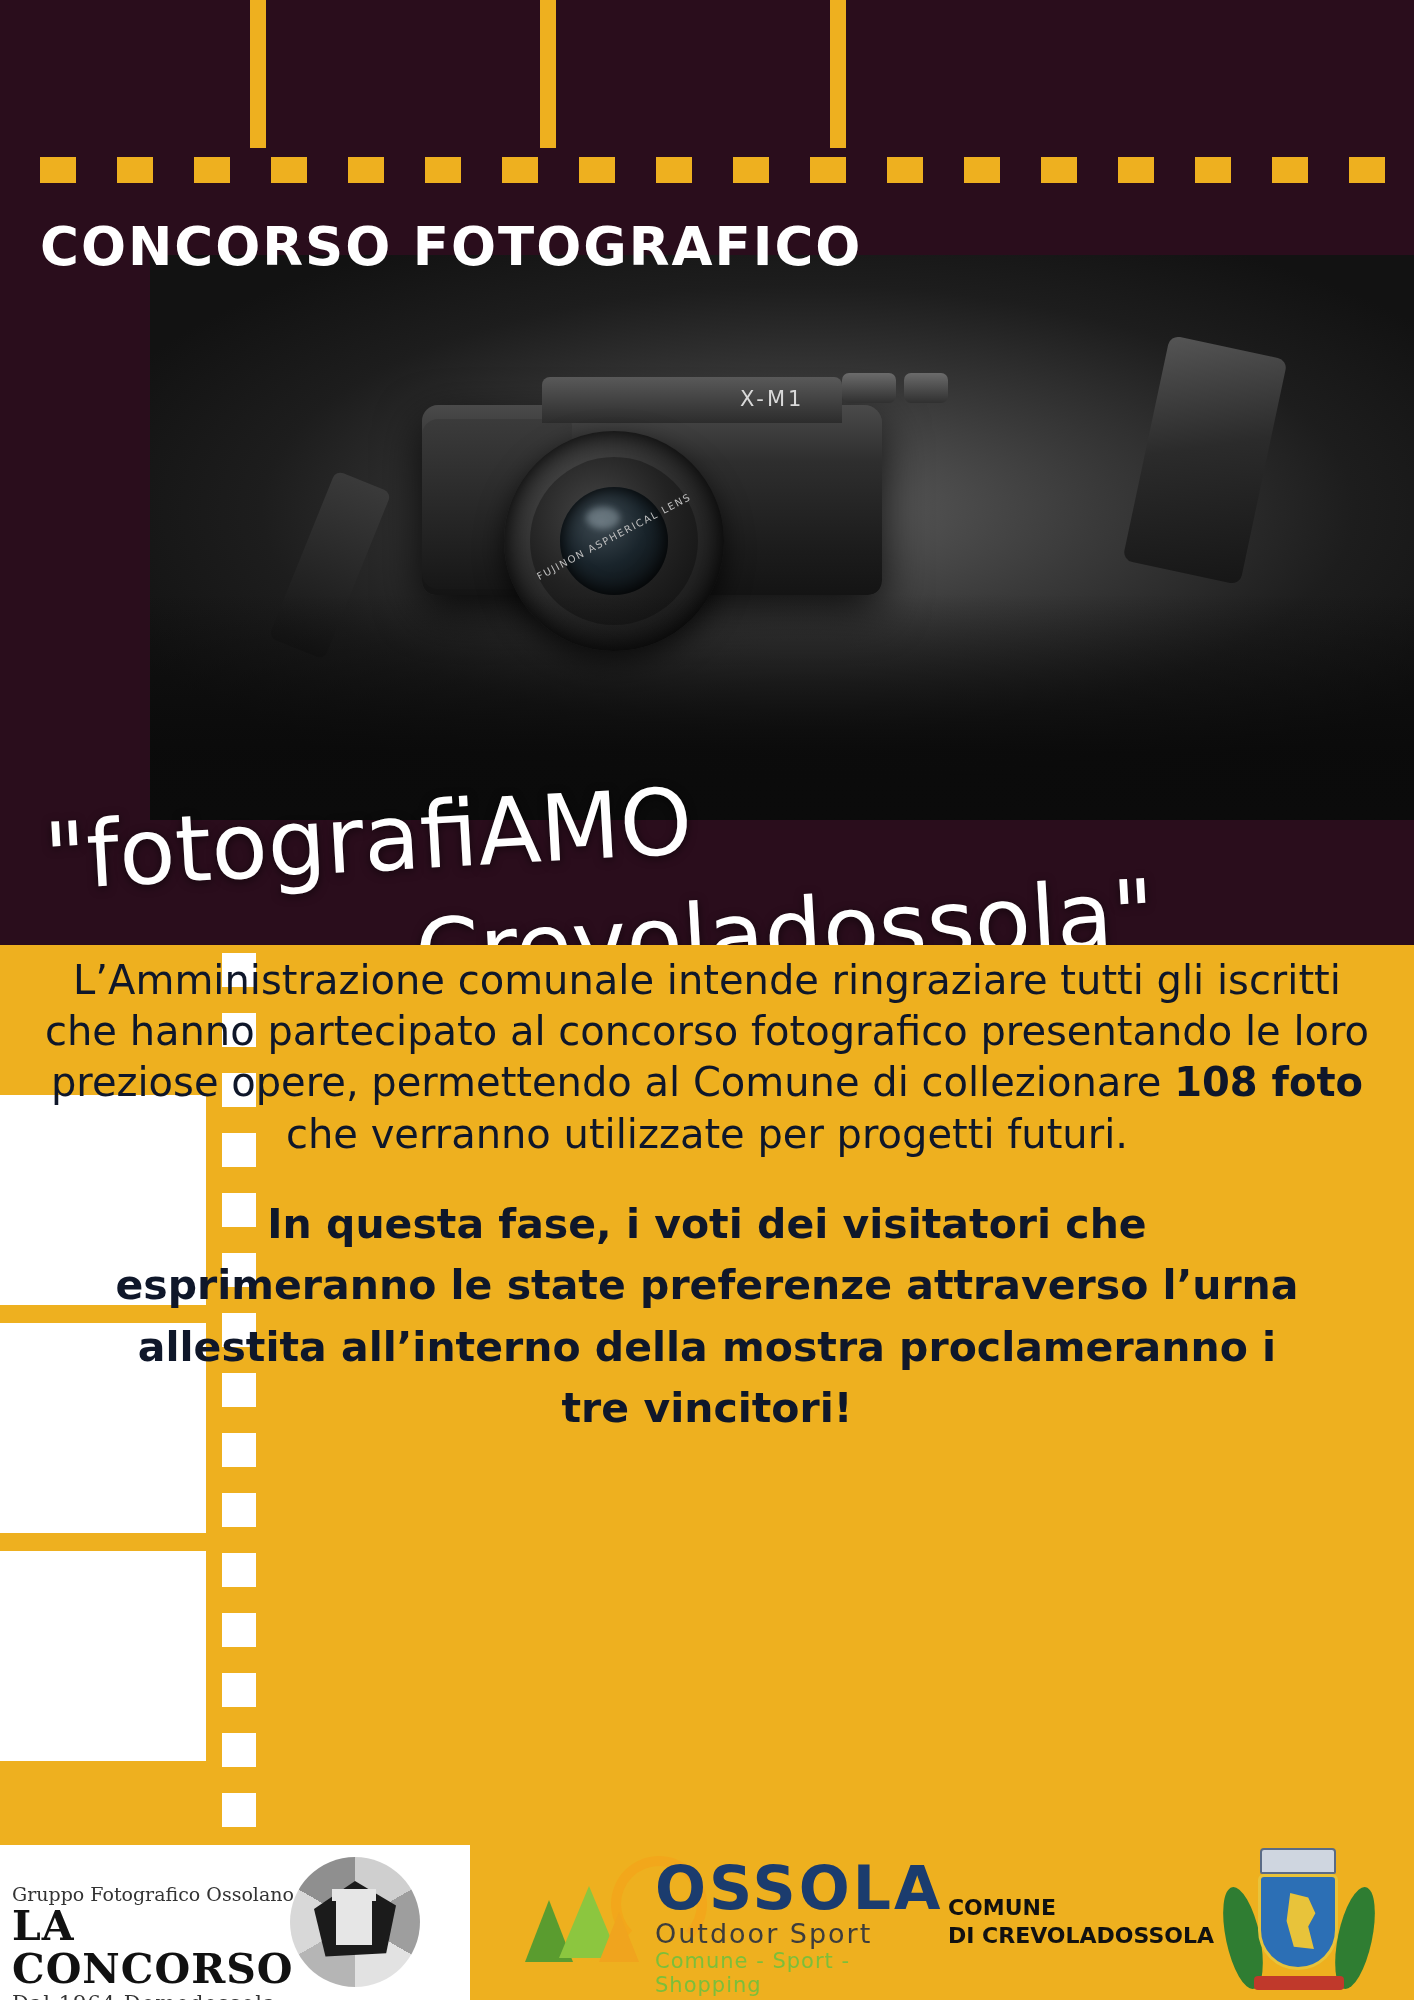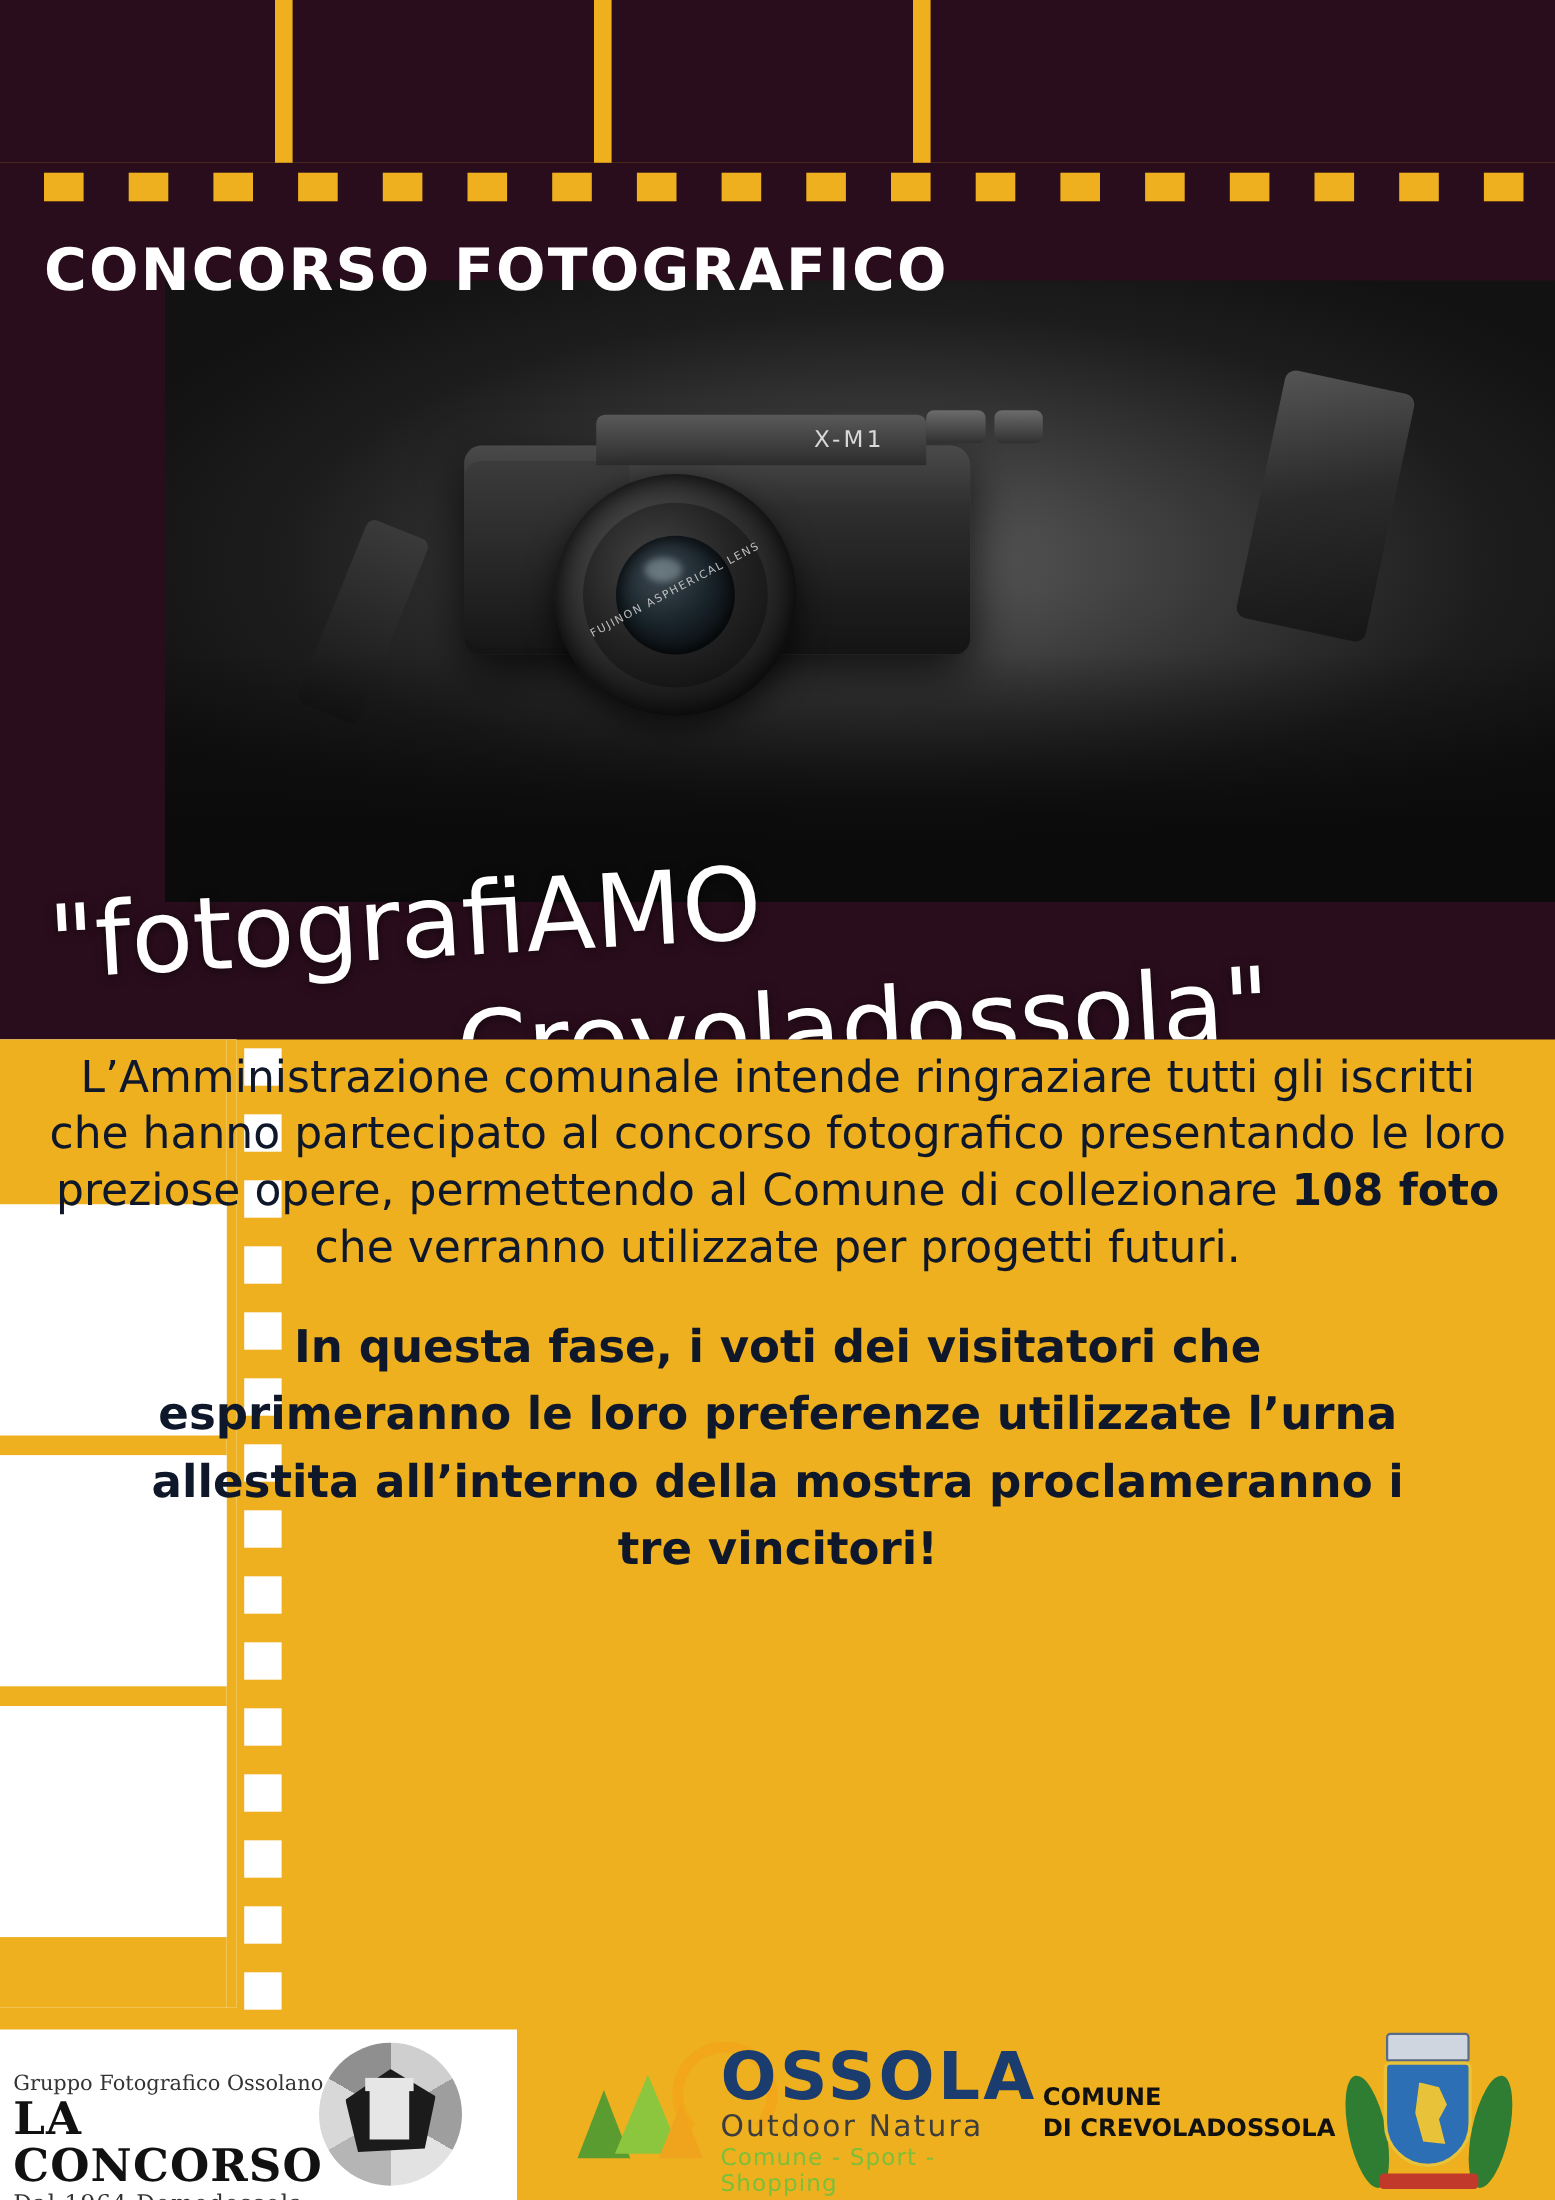--- a/index.html
+++ b/index.html
@@ -508,21 +508,21 @@
     <div class="sq" style="top:668px"></div>
     <div class="sq" style="top:728px"></div>
     <div class="sq" style="top:788px"></div>
     <div class="sq" style="top:848px"></div>
   </div>
 
   <div class="body-wrap">
     <p class="para p1"><span>L’Amministrazione comunale intende ringraziare tutti gli iscritti che hanno partecipato al concorso fotografico presentando le loro preziose opere, permettendo al Comune di collezionare </span><b>108 foto</b><span> che verranno utilizzate per progetti futuri.</span></p>
 
 
-    <p class="para p3">In questa fase, i voti dei visitatori che esprimeranno le loro preferenze utilizzate l’urna allestita all’interno della mostra proclameranno i tre vincitori!</p>
+    <p class="para p3">In questa fase, i voti dei visitatori che esprimeranno le state preferenze attraverso l’urna allestita all’interno della mostra proclameranno i tre vincitori!</p>
   </div>
 
   <div class="footer">
 
     <div class="logo-cinefoto">
       <div class="cinefoto-text">
         <div class="cf-l1">Gruppo Fotografico Ossolano</div>
         <div class="cf-l2">LA CONCORSO</div>
         <div class="cf-l3">Dal 1964  Domodossola</div>
       </div>
@@ -535,21 +535,21 @@
 
     <div class="logo-ossola">
       <div class="oss-sun"></div>
       <div class="oss-mountains">
         <div class="oss-peak p1"></div>
         <div class="oss-peak p2"></div>
         <div class="oss-peak p3"></div>
       </div>
       <div class="oss-text">
         <div class="oss-l1">OSSOLA</div>
-        <div class="oss-l2">Outdoor  Natura</div>
+        <div class="oss-l2">Outdoor  Sport</div>
         <div class="oss-l3">Comune - Sport - Shopping</div>
       </div>
     </div>
 
     <div class="logo-comune">
       <div class="comune-text">
         <div>COMUNE</div>
         <div>DI CREVOLADOSSOLA</div>
       </div>
       <div class="stemma">

